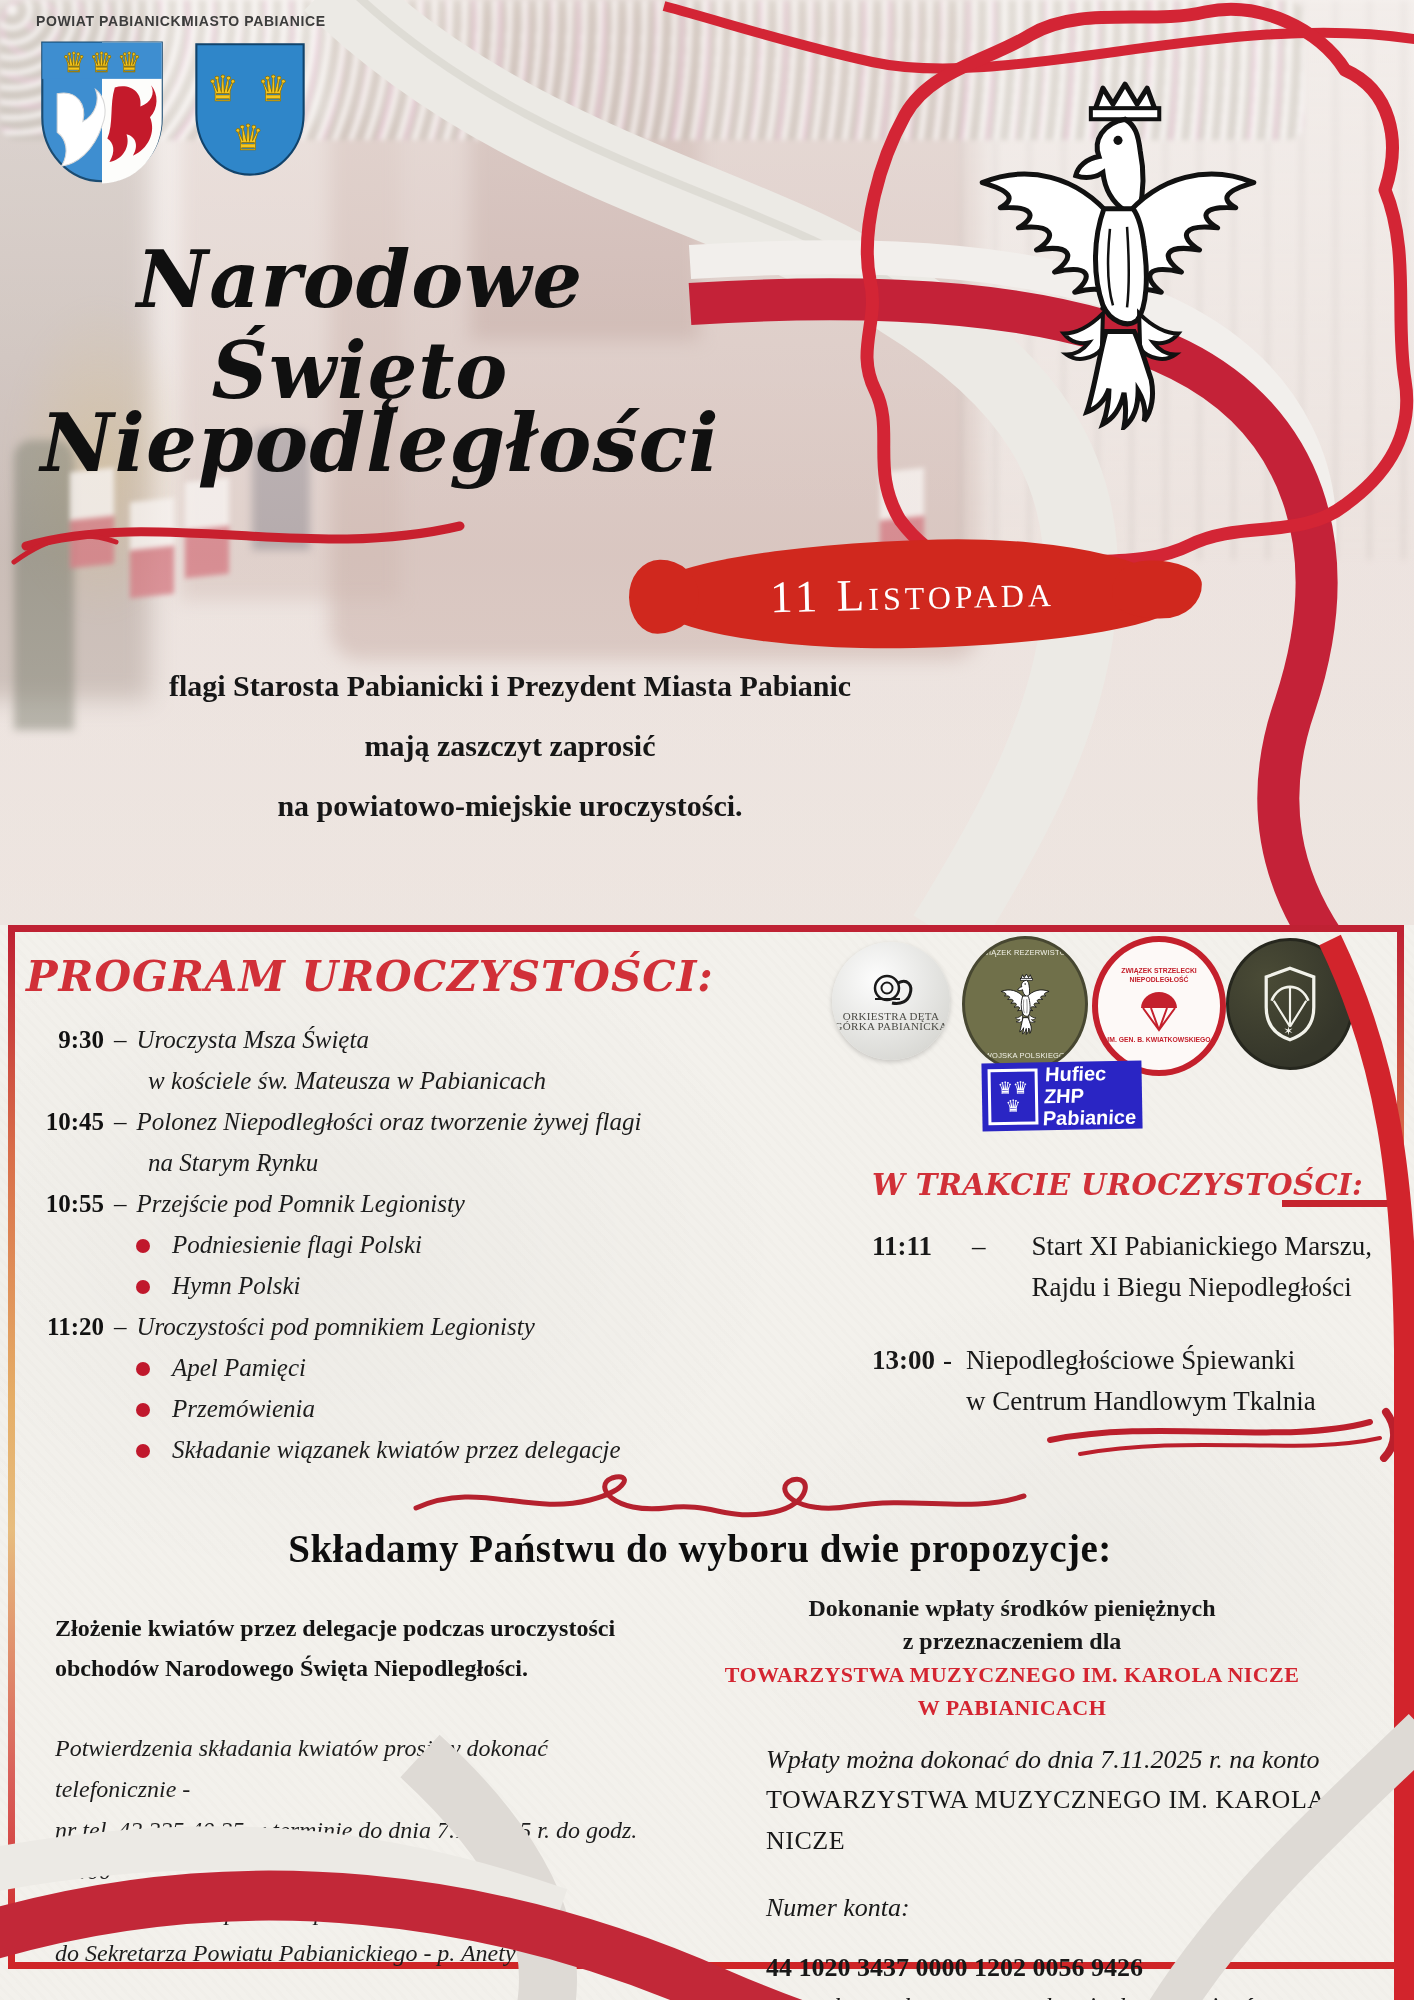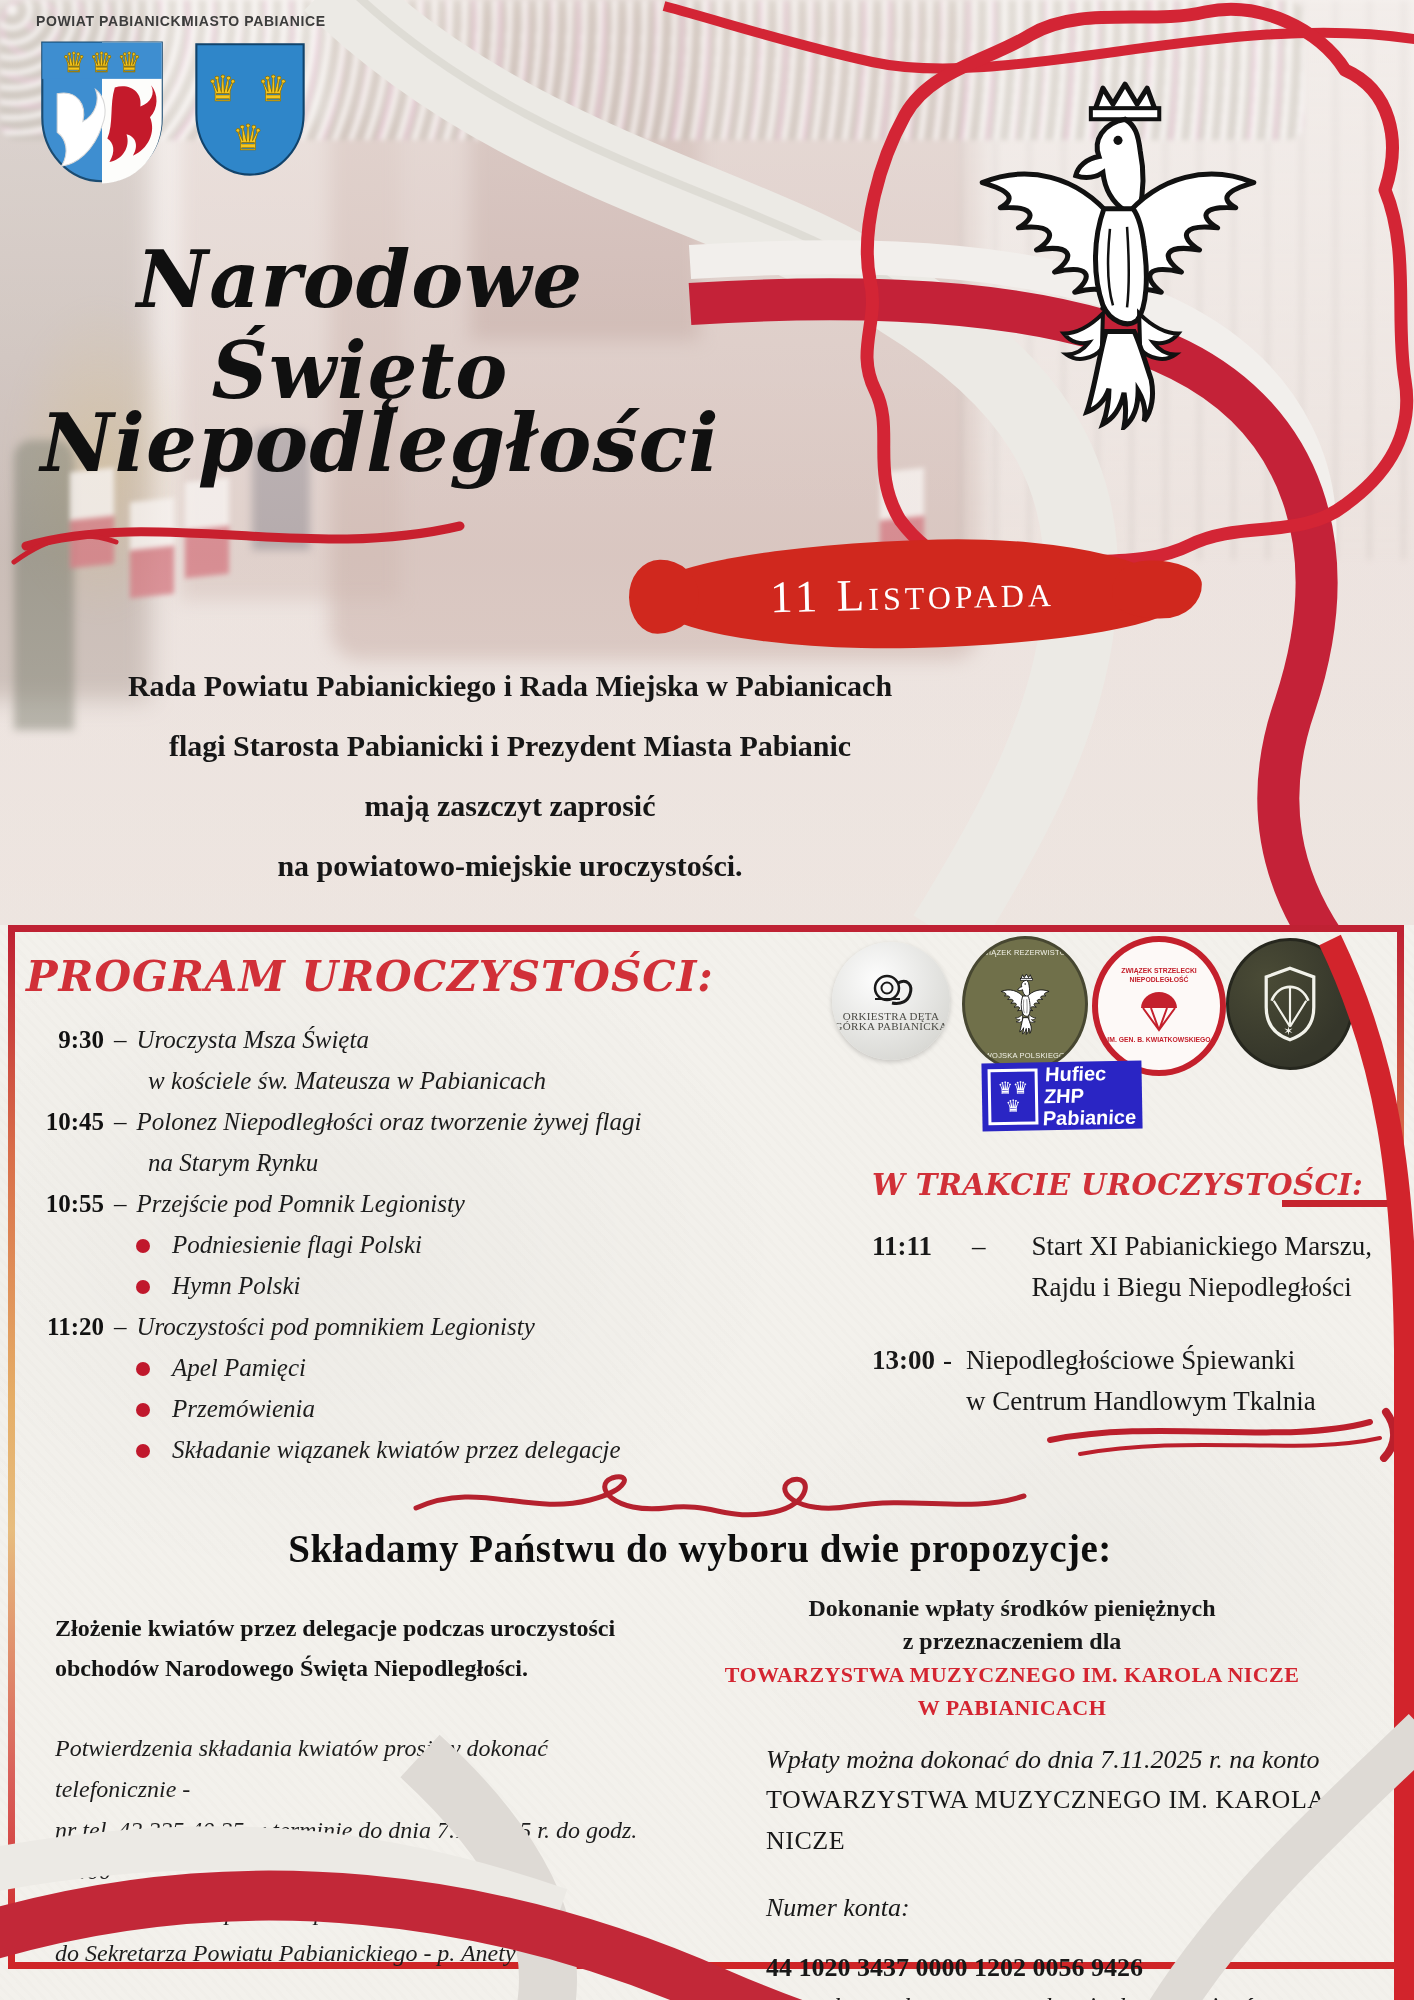--- a/index.html
+++ b/index.html
@@ -217,21 +217,20 @@
   <svg class="swoosh" viewBox="0 0 470 72">
     <path d="M 18,46 C 150,8 300,62 452,26" fill="none" stroke="#c8202e" stroke-width="9" stroke-linecap="round"></path>
     <path d="M 6,62 C 44,34 76,30 108,42" fill="none" stroke="#c8202e" stroke-width="5" stroke-linecap="round"></path>
   </svg>
 
   <div class="banner">
     <span>11 Listopada</span>
   </div>
 
   <div class="invite">
-    <div>Rada Powiatu Pabianickiego i Rada Miejska w Pabianicach</div>
     <div>flagi Starosta Pabianicki i Prezydent Miasta Pabianic</div>
     <div>mają zaszczyt zaprosić</div>
     <div>na powiatowo-miejskie uroczystości.</div>
   </div>
 
   <div class="frame"></div>
 
   <div class="prog-heading z5">PROGRAM UROCZYSTOŚCI:</div>
 
   <div class="sched z5">

